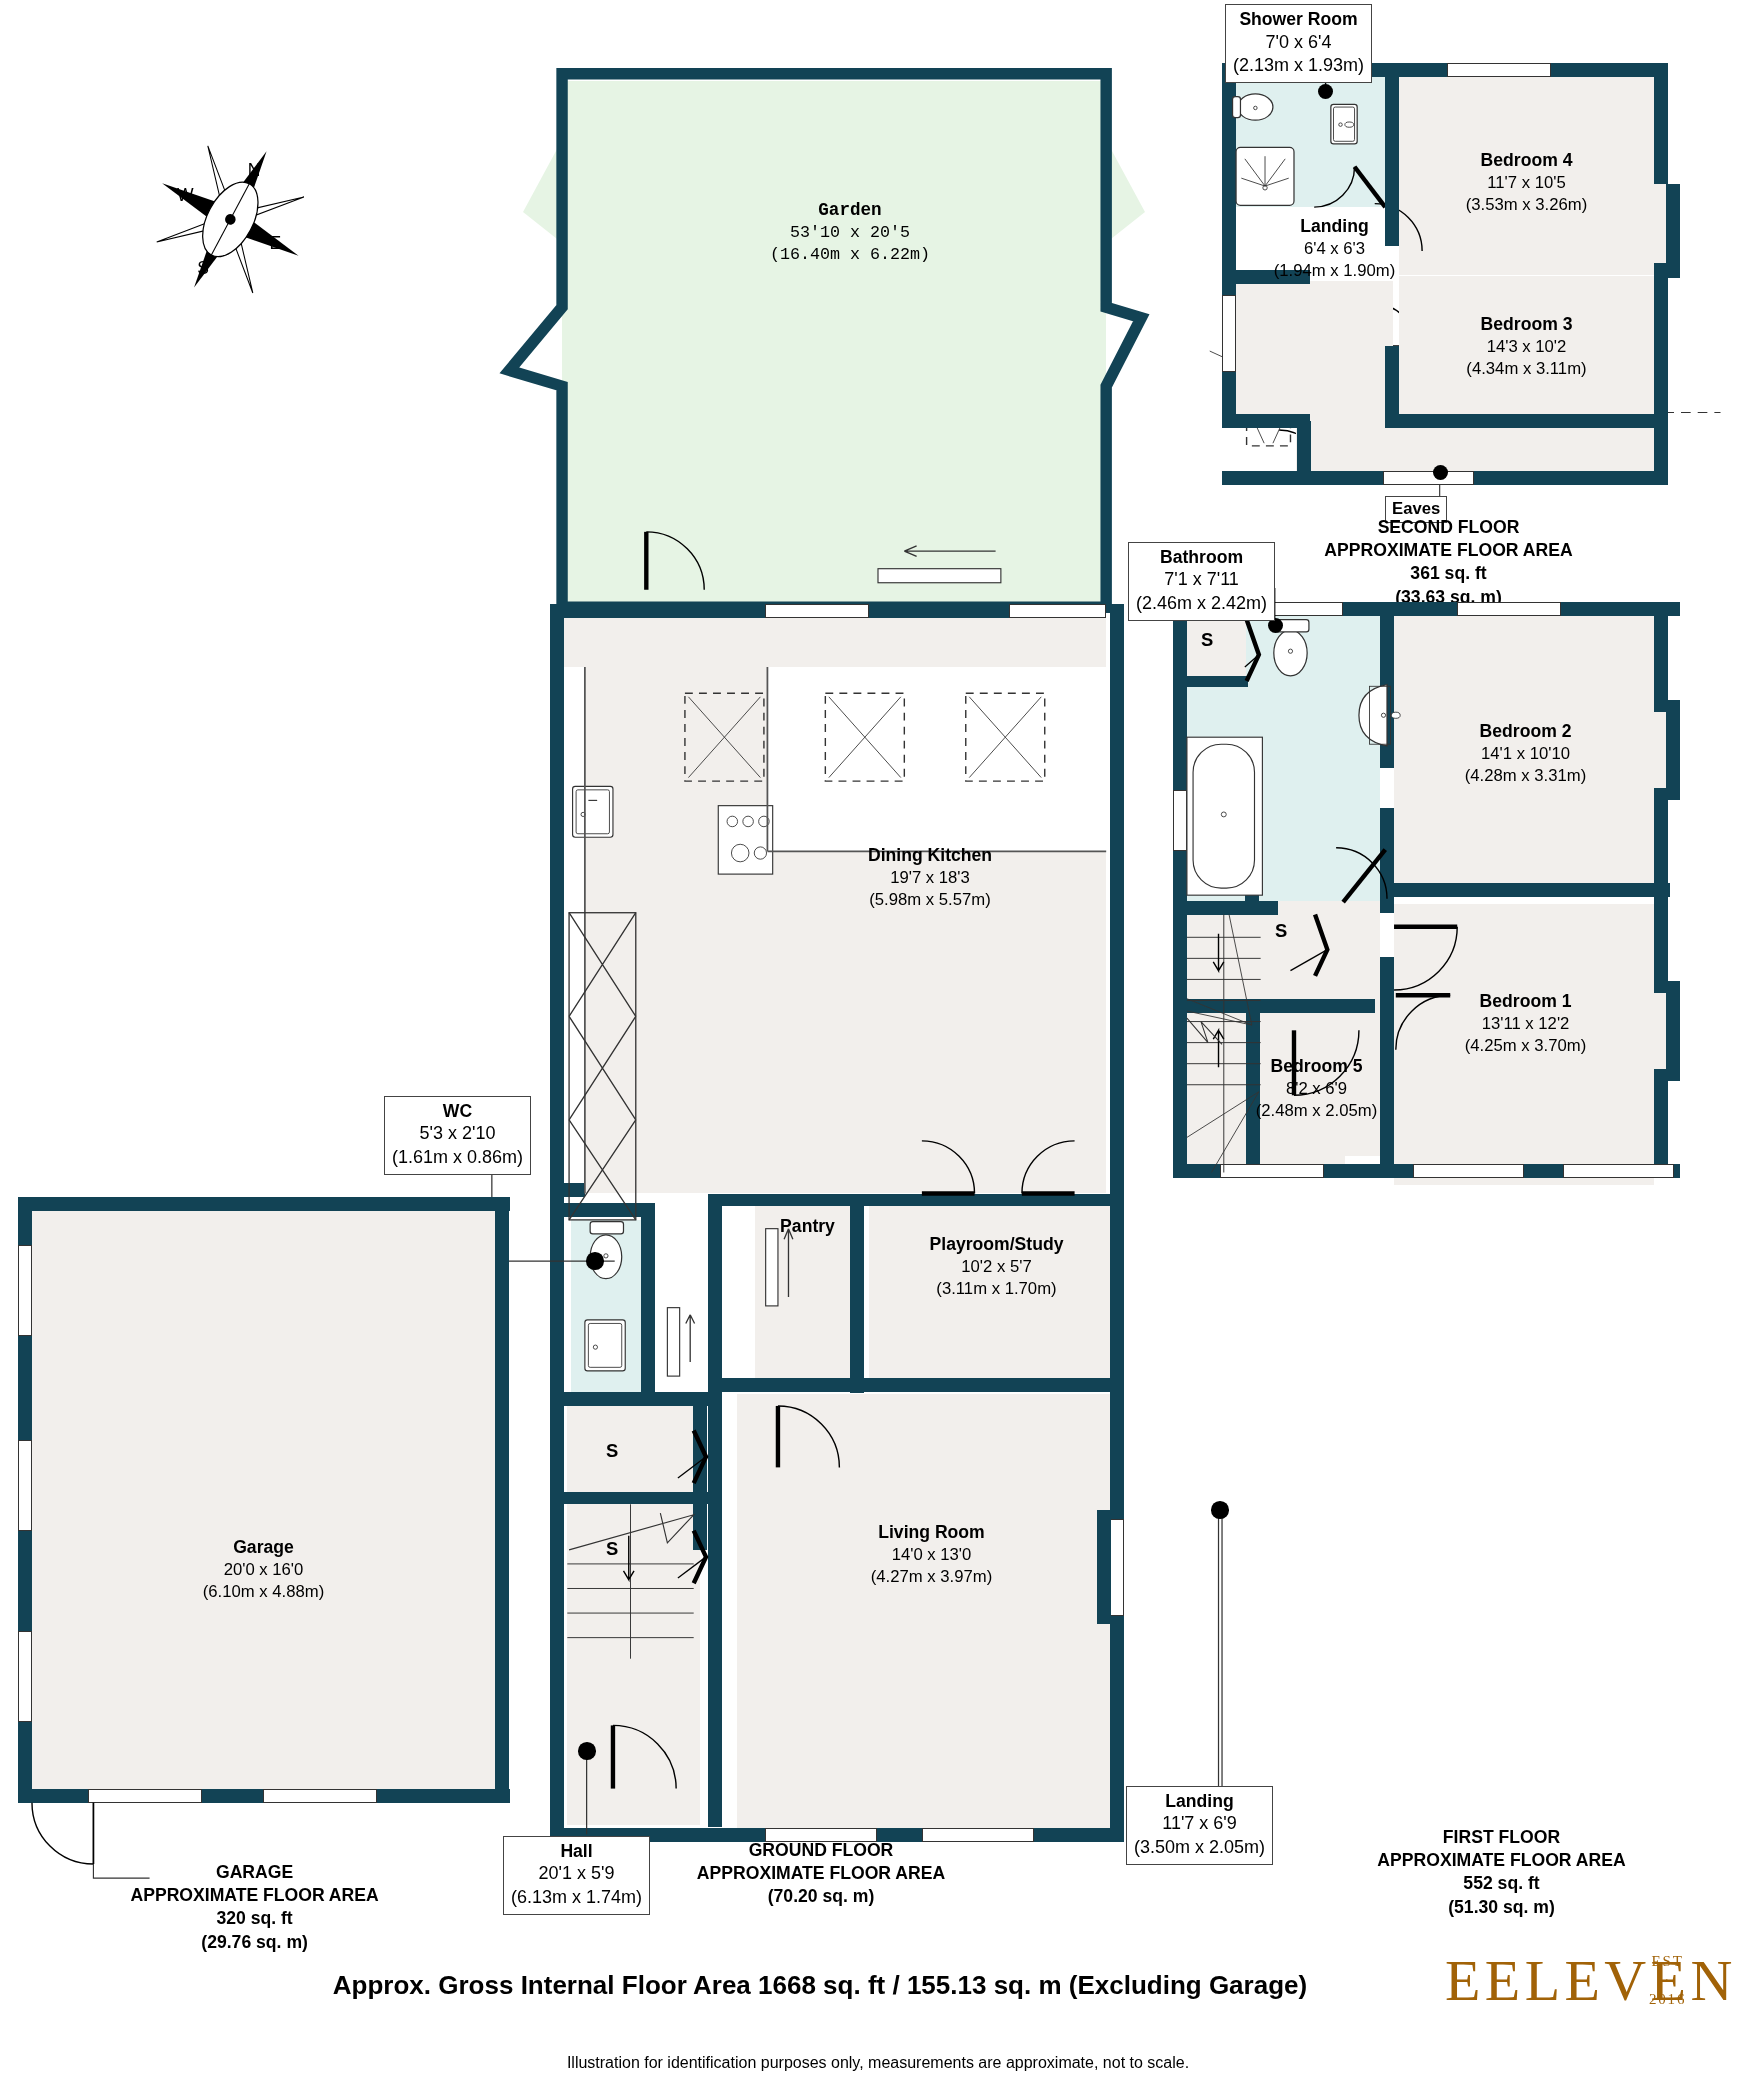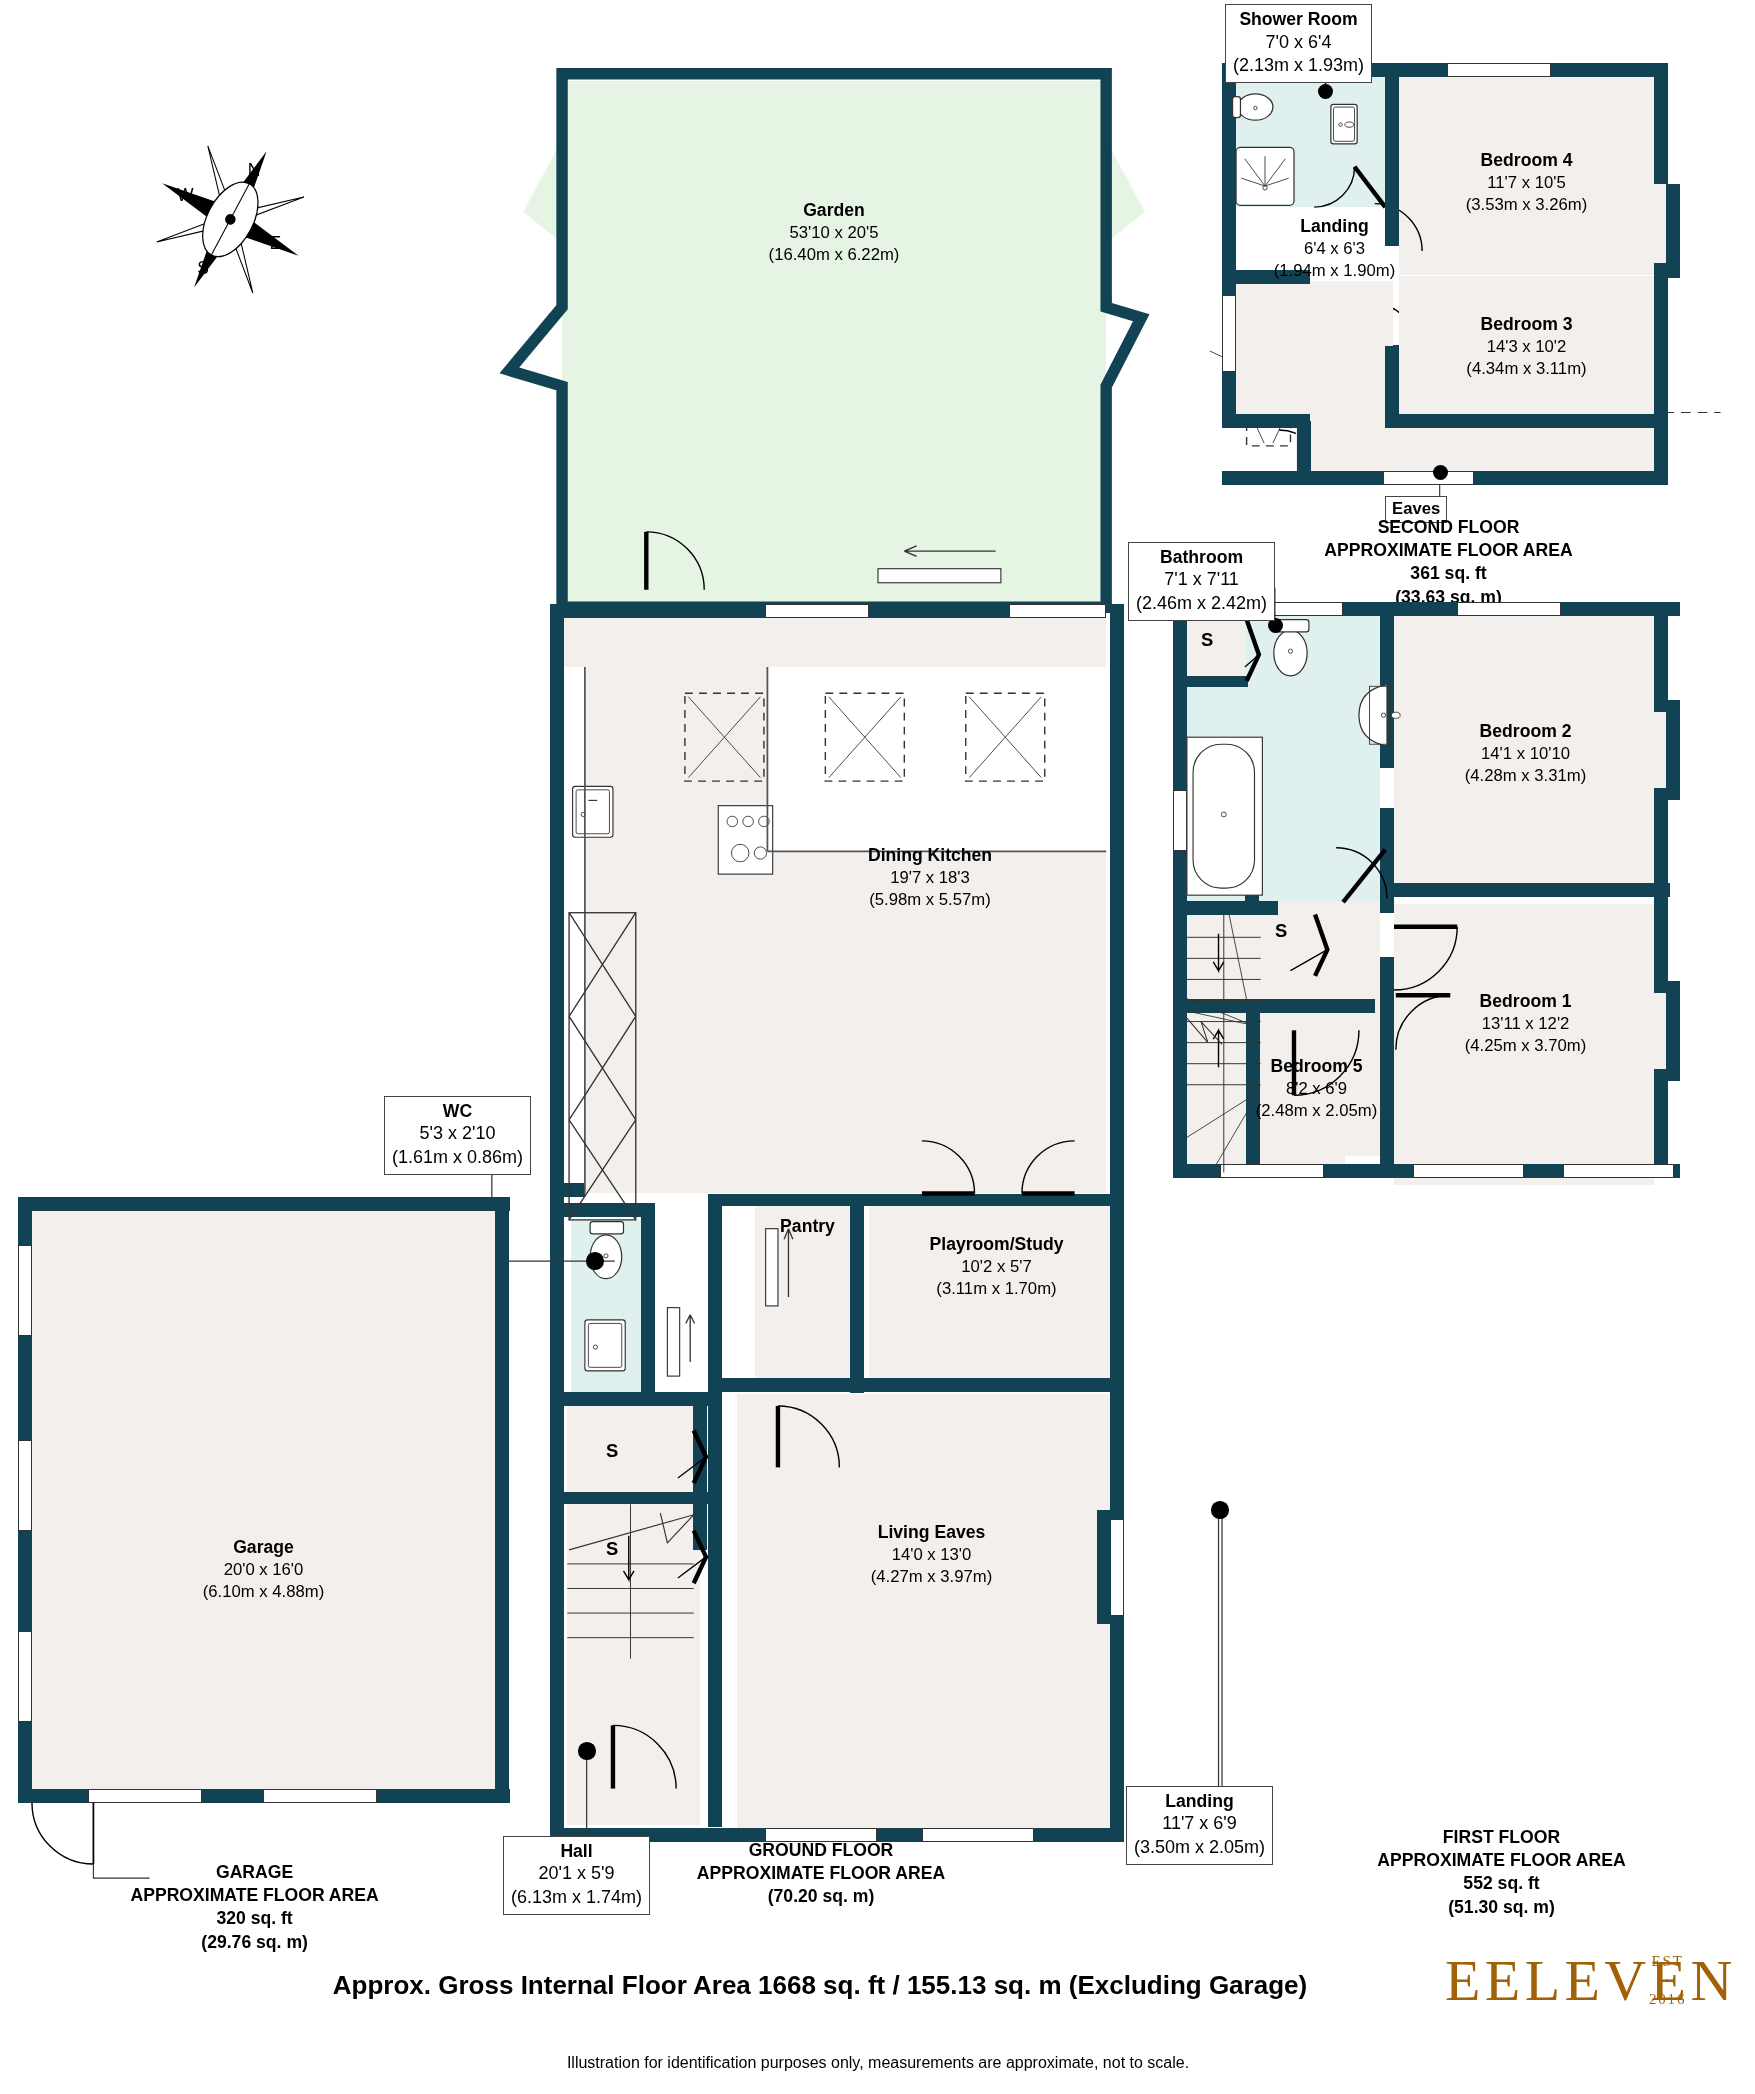--- a/index.html
+++ b/index.html
@@ -327,21 +327,21 @@
     <svg width="1756" height="2094" viewBox="0 0 2000 2386">
       <path d="M640 84 L1260 84 L1260 350 L1300 362 L1260 440 L1260 692 L640 692 L640 440 L580 422 L640 350 Z" fill="none" stroke="#124355" stroke-width="13" stroke-linejoin="miter"></path>
 
       <path d="M736 606 A66 66 0 0 1 802 672" fill="none" stroke="#000" stroke-width="1.6"></path>
       <line x1="736" y1="606" x2="736" y2="672" stroke="#000" stroke-width="5"></line>
 
       <rect x="1000" y="648" width="140" height="16" fill="#fff" stroke="#333" stroke-width="1.3"></rect>
       <path d="M1030 628 L1134 628 M1030 628 L1044 622 M1030 628 L1044 634" stroke="#333" stroke-width="1.6" fill="none"></path>
     </svg>
 
-    <div class="cap" style="left:562px;top:199px;width:544px;">
+    <div class="cap" style="left:578px;top:199px;width:544px;font-family:Liberation Mono, monospace;">
       <div class="n">Garden</div>
       <div class="d">53'10 x 20'5</div>
       <div class="d">(16.40m x 6.22m)</div>
     </div>
   </div>
 
   <div>
     <svg width="1756" height="2094" viewBox="0 0 2000 2386">
       <g transform="translate(262,250) rotate(28)">
         <path d="M0 -88 L11 -18 L0 0 L-11 -18 Z" fill="#000"></path>
@@ -503,21 +503,21 @@
       <div class="n">Pantry</div>
     </div>
 
     <div class="cap" style="left:869px;top:1233px;width:255px;">
       <div class="n">Playroom/Study</div>
       <div class="d">10'2 x 5'7</div>
       <div class="d">(3.11m x 1.70m)</div>
     </div>
 
     <div class="cap" style="left:743px;top:1521px;width:377px;">
-      <div class="n">Living Eaves</div>
+      <div class="n">Living Room</div>
       <div class="d">14'0 x 13'0</div>
       <div class="d">(4.27m x 3.97m)</div>
     </div>
 
     <div class="callout" style="left:503px;top:1836px;">
       <span class="n">Hall</span>
       <span class="d">20'1 x 5'9</span>
       <span class="d">(6.13m x 1.74m)</span>
     </div>
 

